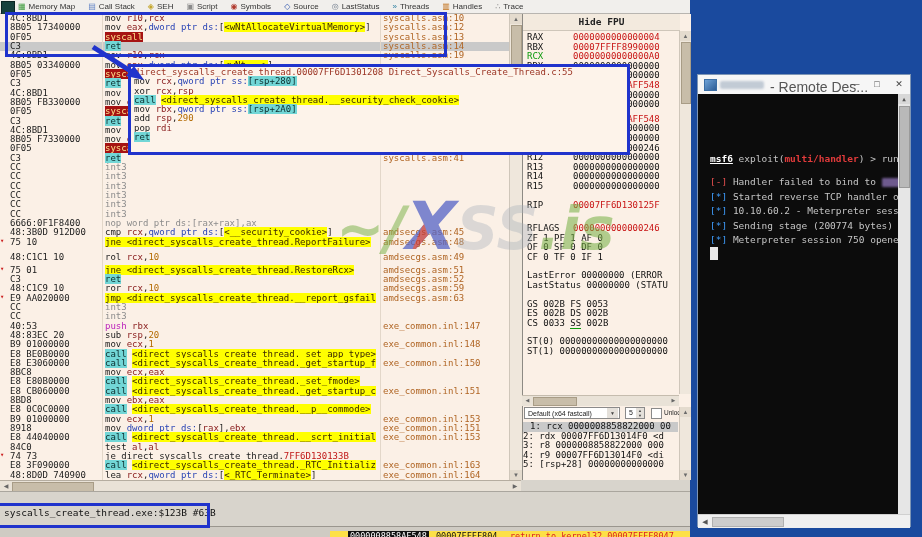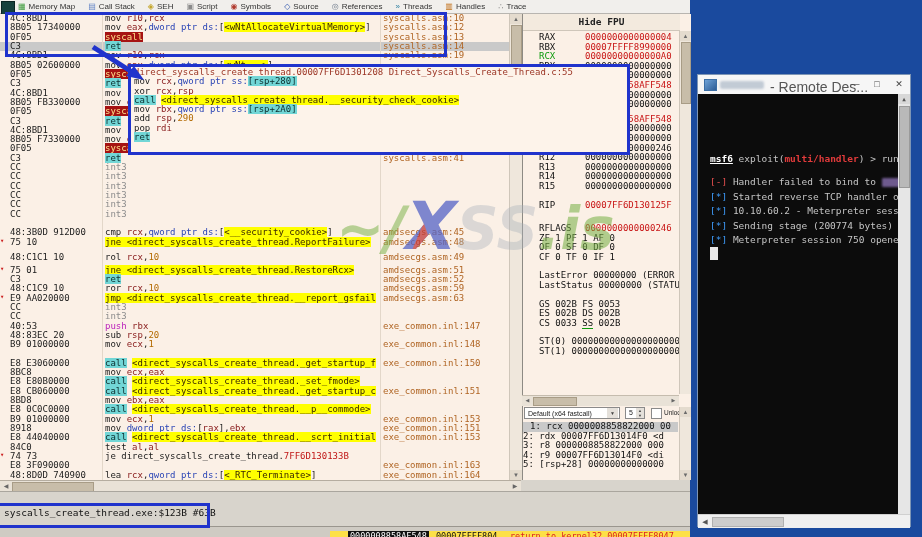--- a/index.html
+++ b/index.html
@@ -32,21 +32,21 @@
   
   .vsb{position:absolute;background:#efe7dc;border-left:1px solid #cfc6ba;}
   .sbbtn{position:absolute;left:0;width:100%;height:10px;background:#e4dbce;color:#6b6b6b;font-size:6px;text-align:center;line-height:10px;}
   .sbthumb{position:absolute;left:1px;width:9px;background:#c8bda9;border:1px solid #a89c86;}
   #dhsb{position:absolute;left:0;top:480px;width:521px;height:11px;background:#e9e2d7;border-top:1px solid #b5ada0;}
   #dhsb .hthumb{position:absolute;left:12px;top:1px;width:80px;height:8px;background:#c8bda9;border:1px solid #a89c86;}
   #dhsb .harr{position:absolute;top:1px;width:10px;height:8px;color:#666;font-size:6px;text-align:center;line-height:8px;}
   
   #regs{position:absolute;left:522px;top:14px;width:168px;height:466px;background:#fbf0e6;border-left:1px solid #8d8a84;font-family:"DejaVu Sans Mono",monospace;font-size:9px;color:#1c1c1c;overflow:hidden;}
   #hidefpu{position:absolute;left:0;top:0;width:157px;height:16px;background:#f3eade;border-bottom:1px solid #cfc6ba;text-align:center;font-family:"DejaVu Sans Mono",monospace;font-size:9.5px;font-weight:bold;line-height:16px;color:#222;}
-  #reglist{position:absolute;left:16px;top:19px;width:150px;}
+  #reglist{position:absolute;left:4px;top:19px;width:150px;}
   .rrow{height:9.6px;line-height:9.6px;white-space:nowrap;}
   .rname{display:inline-block;width:46px;color:#111;}
   .rname.g{color:#0b9a0b;}
   .rval{color:#111;}
   .rval.r{color:#c81414;}
   .rtxt{height:9.6px;line-height:9.6px;white-space:nowrap;color:#111;}
   .ul{color:#111;border-bottom:1px solid #0b9a0b;}
   #reghsb{position:absolute;left:522px;top:395px;width:157px;height:10px;background:#e9e2d7;border-top:1px solid #c5bcae;}
   #reghsb .hthumb{position:absolute;left:11px;top:1px;width:42px;height:7px;background:#c8bda9;border:1px solid #a89c86;}
   #reghsb .harr{position:absolute;top:1px;width:9px;height:7px;color:#666;font-size:5px;text-align:center;line-height:7px;}
@@ -126,21 +126,21 @@
         <div class="tab">
           <span class="ticon" style="color: rgb(176, 58, 46);">◉</span>
           <span>Symbols</span>
         </div>
         <div class="tab">
           <span class="ticon" style="color: rgb(58, 95, 176);">◇</span>
           <span>Source</span>
         </div>
         <div class="tab">
           <span class="ticon" style="color: rgb(112, 124, 140);">◎</span>
-          <span>References</span>
+          <span>LastStatus</span>
         </div>
         <div class="tab">
           <span class="ticon" style="color: rgb(42, 127, 160);">»</span>
           <span>Threads</span>
         </div>
         <div class="tab">
           <span class="ticon" style="color: rgb(192, 106, 16);">▥</span>
           <span>Handles</span>
         </div>
         <div class="tab">
@@ -170,21 +170,21 @@
           <span class="dbytes">C3</span>
           <span class="dcode"><span class="s-cyan">ret</span></span>
           <span class="dsrc">syscalls.asm:14</span>
         </div>
         <div class="drow" style="top: 37.28px;">
           <span class="dbytes">4C:8BD1</span>
           <span class="dcode"><span class="s-mn">mov </span><span class="s-reg">r10</span><span class="s-mn">,</span><span class="s-reg">rcx</span></span>
           <span class="dsrc">syscalls.asm:19</span>
         </div>
         <div class="drow" style="top: 46.6px;">
-          <span class="dbytes">8B05 02600000</span>
+          <span class="dbytes">8B05 03340000</span>
           <span class="dcode"><span class="s-mn">mov </span><span class="s-reg">eax</span><span class="s-mn">,</span><span class="s-mem">dword ptr </span><span class="s-mem">ds:</span><span class="s-mn">[</span><span class="s-sym">&lt;wNt...&gt;</span><span class="s-mn">]</span></span>
         </div>
         <div class="drow" style="top: 55.92px;">
           <span class="dbytes">0F05</span>
           <span class="dcode"><span class="s-bp">syscall</span></span>
         </div>
         <div class="drow" style="top: 65.24px;">
           <span class="dbytes">C3</span>
           <span class="dcode"><span class="s-cyan">ret</span></span>
         </div>
@@ -237,20 +237,24 @@
           <span class="dbytes">CC</span>
           <span class="dcode"><span class="s-gray">int3</span></span>
         </div>
         <div class="drow" style="top: 186.4px;">
           <span class="dbytes">CC</span>
           <span class="dcode"><span class="s-gray">int3</span></span>
         </div>
         <div class="drow" style="top: 195.72px;">
           <span class="dbytes">CC</span>
           <span class="dcode"><span class="s-gray">int3</span></span>
+        </div>
+        <div class="drow" style="top: 205.04px;">
+          <span class="dbytes">6666:0F1F8400</span>
+          <span class="dcode"><span class="s-gray">nop word ptr ds:[rax+rax],ax</span></span>
         </div>
         <div class="drow" style="top: 214.36px;">
           <span class="dbytes">48:3B0D 912D00</span>
           <span class="dcode"><span class="s-mn">cmp </span><span class="s-reg">rcx</span><span class="s-mn">,</span><span class="s-mem">qword ptr </span><span class="s-mem">ds:</span><span class="s-mn">[</span><span class="s-sym">&lt;__security_cookie&gt;</span><span class="s-mn">]</span></span>
           <span class="dsrc">amdsecgs.asm:45</span>
         </div>
         <div class="drow" style="top: 223.68px;">
           <span class="dmark">▾</span>
           <span class="dbytes">75 10</span>
           <span class="dcode"><span class="s-sym">jne &lt;direct_syscalls_create_thread.ReportFailure&gt;</span></span>
@@ -298,20 +302,24 @@
         </div>
         <div class="drow" style="top: 316.88px;">
           <span class="dbytes">48:83EC 20</span>
           <span class="dcode"><span class="s-mn">sub </span><span class="s-reg">rsp</span><span class="s-mn">,</span><span class="s-num">20</span></span>
         </div>
         <div class="drow" style="top: 326.2px;">
           <span class="dbytes">B9 01000000</span>
           <span class="dcode"><span class="s-mn">mov </span><span class="s-reg">ecx</span><span class="s-mn">,</span><span class="s-num">1</span></span>
           <span class="dsrc">exe_common.inl:148</span>
         </div>
+        <div class="drow" style="top: 335.52px;">
+          <span class="dbytes">E8 BE0B0000</span>
+          <span class="dcode"><span class="s-cyan">call</span><span class="s-mn"> </span><span class="s-sym">&lt;direct_syscalls_create_thread._set_app_type&gt;</span></span>
+        </div>
         <div class="drow" style="top: 344.84px;">
           <span class="dbytes">E8 E3060000</span>
           <span class="dcode"><span class="s-cyan">call</span><span class="s-mn"> </span><span class="s-sym">&lt;direct_syscalls_create_thread._get_startup_f</span></span>
           <span class="dsrc">exe_common.inl:150</span>
         </div>
         <div class="drow" style="top: 354.16px;">
           <span class="dbytes">8BC8</span>
           <span class="dcode"><span class="s-mn">mov </span><span class="s-reg">ecx</span><span class="s-mn">,</span><span class="s-reg">eax</span></span>
         </div>
         <div class="drow" style="top: 363.48px;">
@@ -350,20 +358,21 @@
           <span class="dbytes">84C0</span>
           <span class="dcode"><span class="s-mn">test </span><span class="s-reg">al</span><span class="s-mn">,</span><span class="s-reg">al</span></span>
         </div>
         <div class="drow" style="top: 438.04px;">
           <span class="dmark">▾</span>
           <span class="dbytes">74 73</span>
           <span class="dcode"><span class="s-mn">je direct_syscalls_create_thread.</span><span class="s-addr">7FF6D130133B</span></span>
         </div>
         <div class="drow" style="top: 447.36px;">
           <span class="dbytes">E8 3F090000</span>
+          <span class="dcode"><span class="s-cyan">call</span><span class="s-mn"> </span><span class="s-sym">&lt;direct_syscalls_create_thread._RTC_Initializ</span></span>
           <span class="dsrc">exe_common.inl:163</span>
         </div>
         <div class="drow" style="top: 456.68px;">
           <span class="dbytes">48:8D0D 740900</span>
           <span class="dcode"><span class="s-mn">lea </span><span class="s-reg">rcx</span><span class="s-mn">,</span><span class="s-mem">qword ptr </span><span class="s-mem">ds:</span><span class="s-mn">[</span><span class="s-sym">&lt;_RTC_Terminate&gt;</span><span class="s-mn">]</span></span>
           <span class="dsrc">exe_common.inl:164</span>
         </div>
       </div>
     <div class="colsep1"></div>
     <div class="colsep2"></div>

